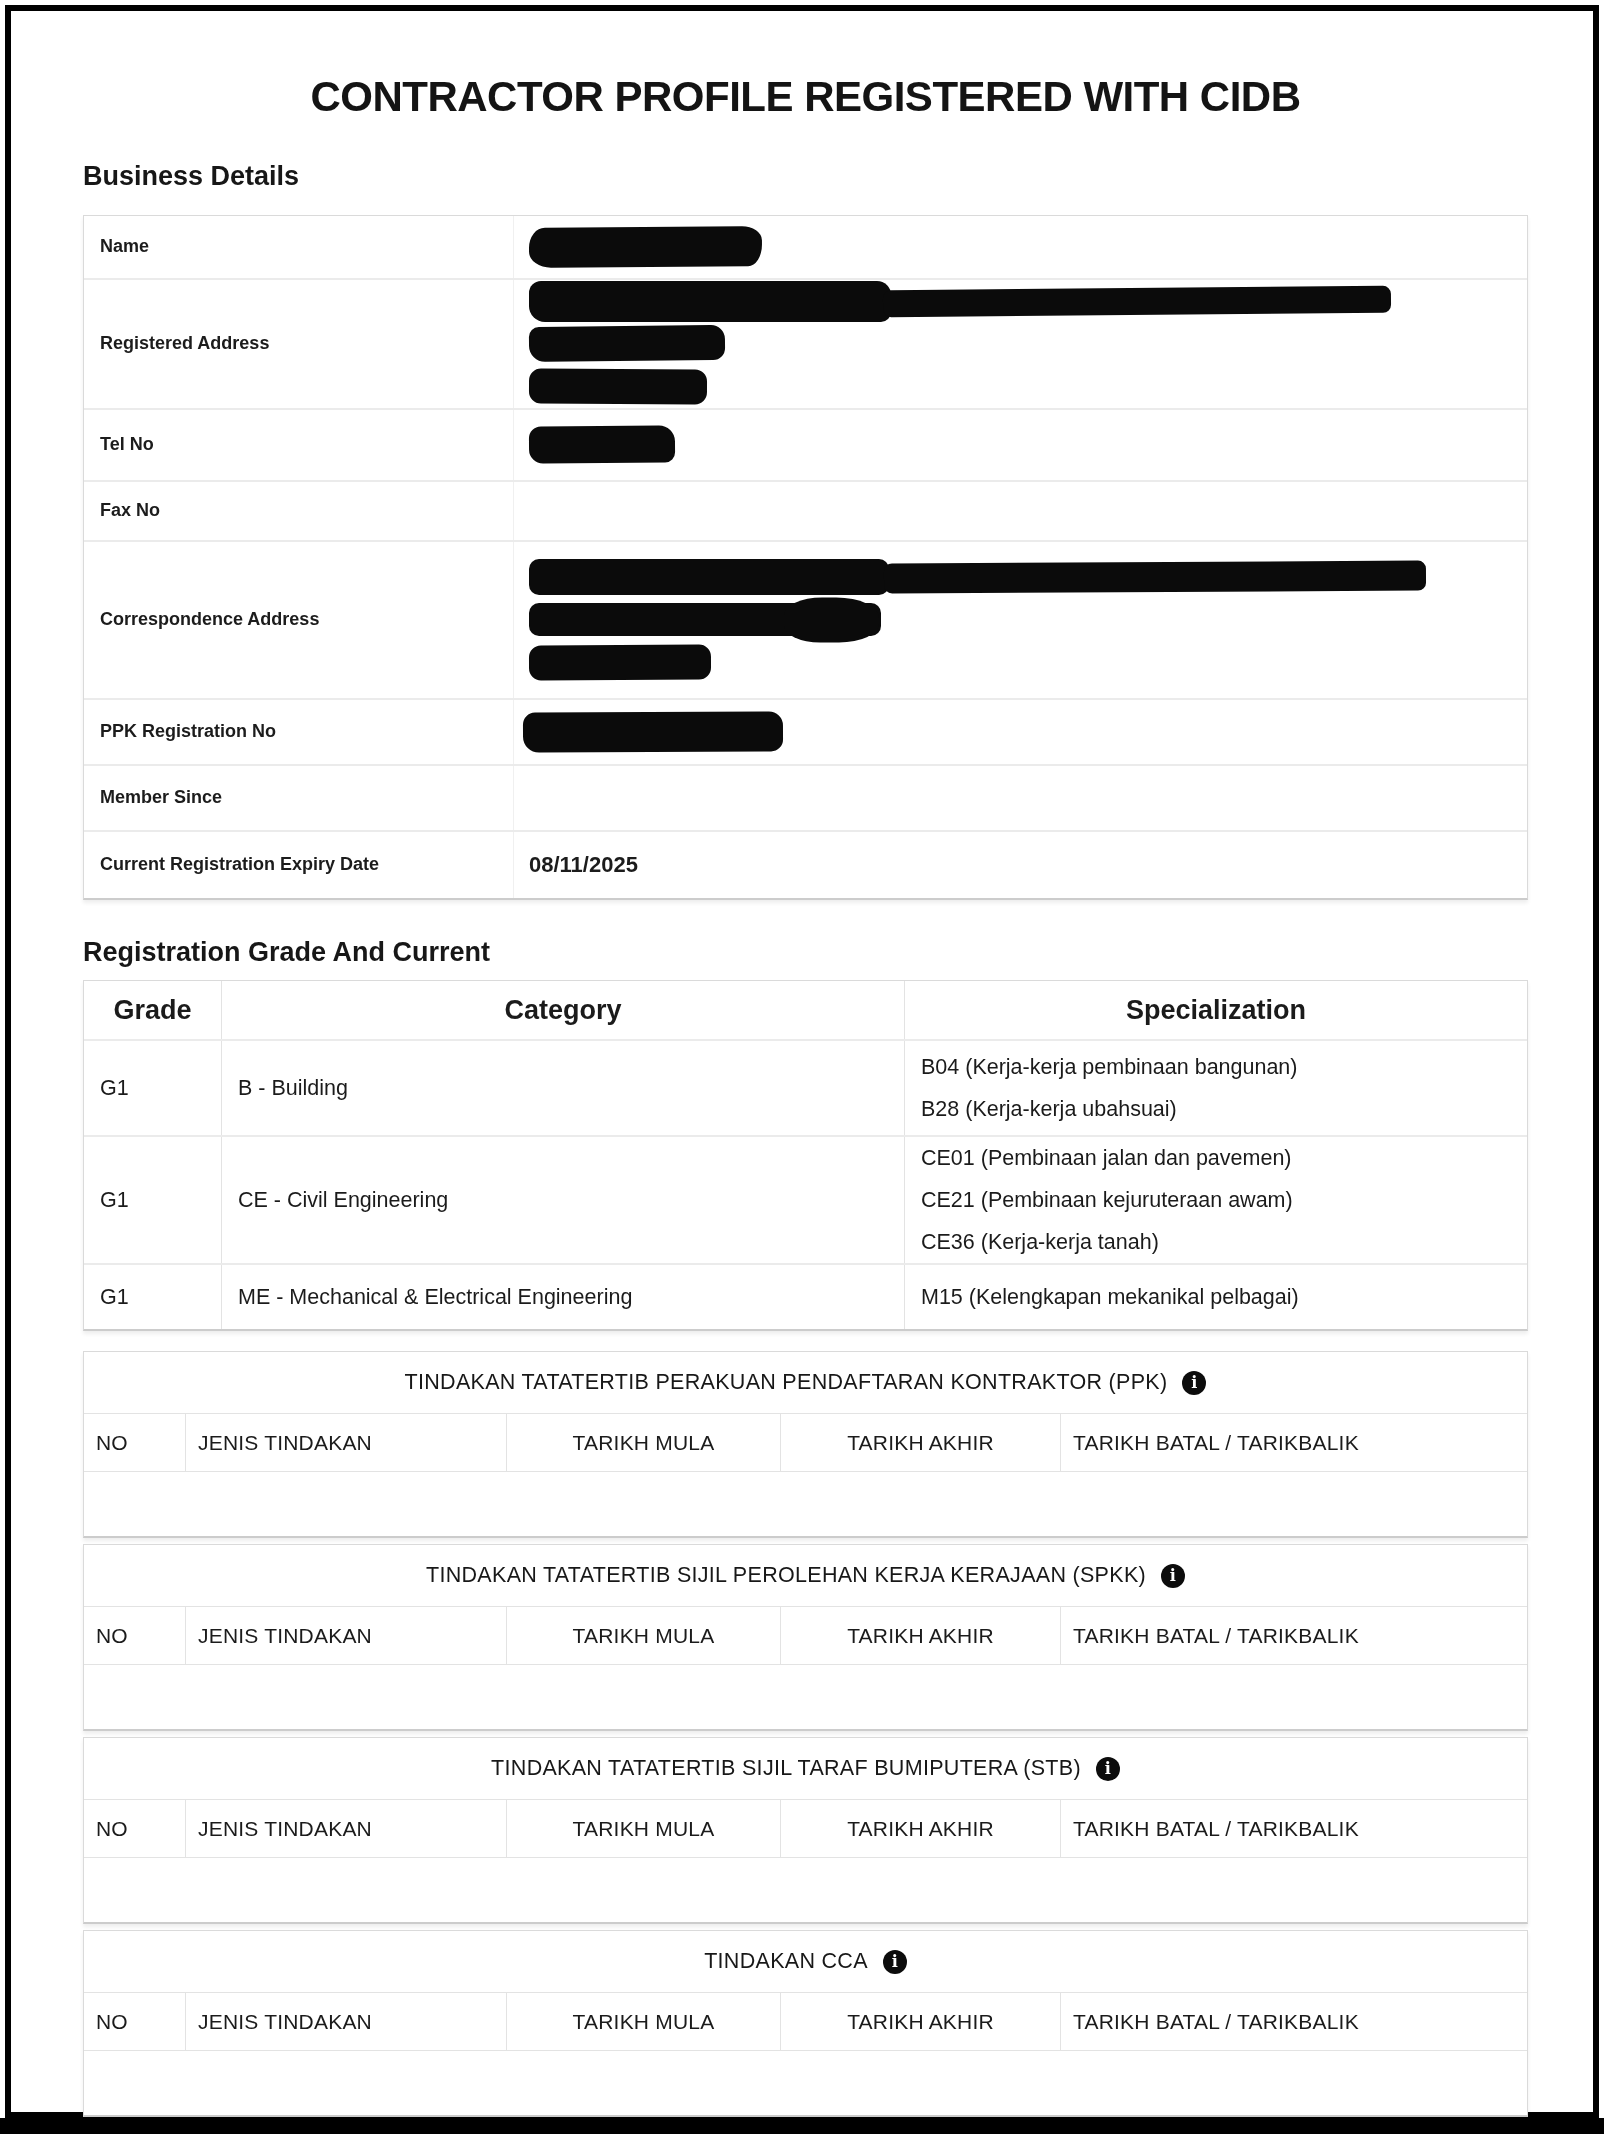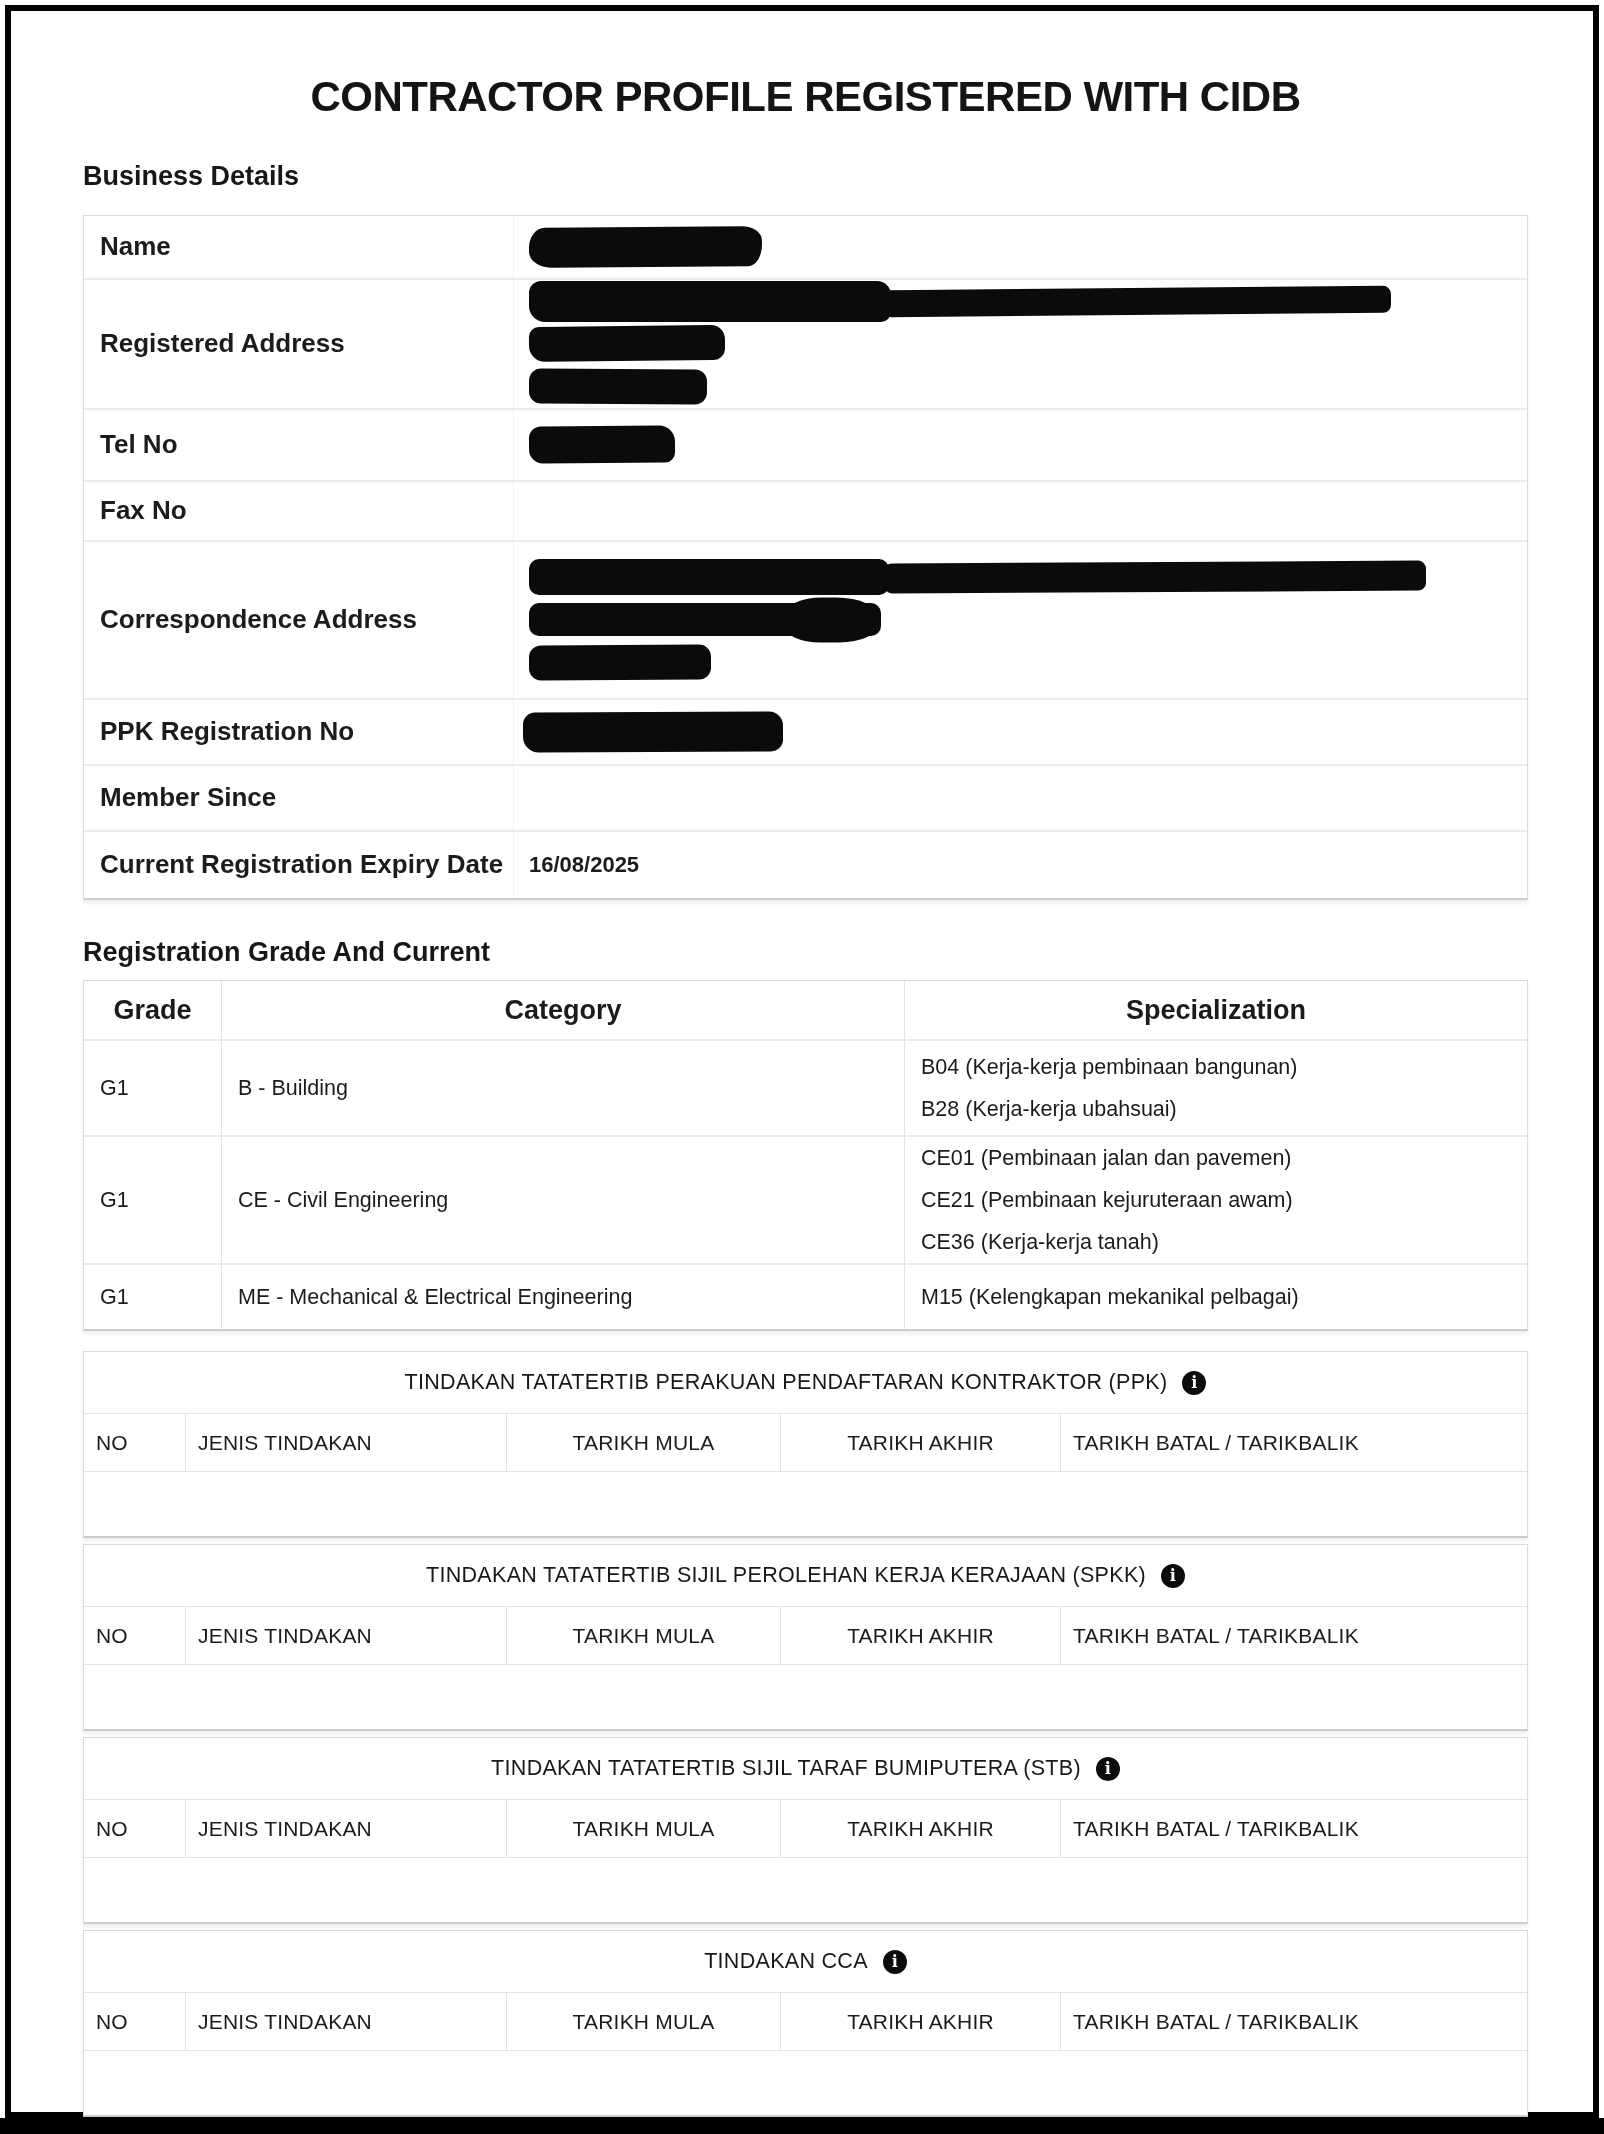--- a/index.html
+++ b/index.html
@@ -42,21 +42,21 @@
 
   
   .btable { margin-top: 23px; }
   .brow { display: flex; align-items: stretch; border-bottom: 2px solid #ebebeb; }
   .brow:last-child { border-bottom: none; }
   .h64 { height: 64px; } .h130 { height: 130px; } .h58 { height: 72px; }
   .h60 { height: 60px; } .h131 { height: 158px; } .h66 { height: 66px; }
   .bl {
     width: 430px; flex: 0 0 430px; padding-left: 16px;
     display: flex; align-items: center;
-    font-size: 26px; font-weight: 700; color: #1c1c1c;
+    font-size: 18px; font-weight: 700; color: #1c1c1c;
     border-right: 1px solid #f0f0f0;
   }
   .bv {
     flex: 1; display: flex; align-items: center;
     font-size: 22px; font-weight: 700; color: #1c1c1c;
     padding-left: 15px; position: relative;
   }
   .bv.multi { flex-direction: column; justify-content: center; align-items: flex-start; padding-left: 0; }
   .vline { height: 43px; display: flex; align-items: center; position: relative; width: 100%; padding-left: 15px; }
 
@@ -184,21 +184,21 @@
         <div class="bv">
           <span class="redact r-ppk"></span>
         </div>
       </div>
       <div class="brow h66">
         <div class="bl">Member Since</div>
       </div>
       <div class="brow h66">
         <div class="bl">Current Registration Expiry Date</div>
         <div class="bv">
-          <span>16/08/2025</span>
+          <span>08/11/2025</span>
         </div>
       </div>
     </section>
 
     <h2 class="sec sec-reg">Registration Grade And Current</h2>
 
     <section class="gtable">
       <div class="grow ghead">
         <div class="gcell">Grade</div>
         <div class="gcell">Category</div>

